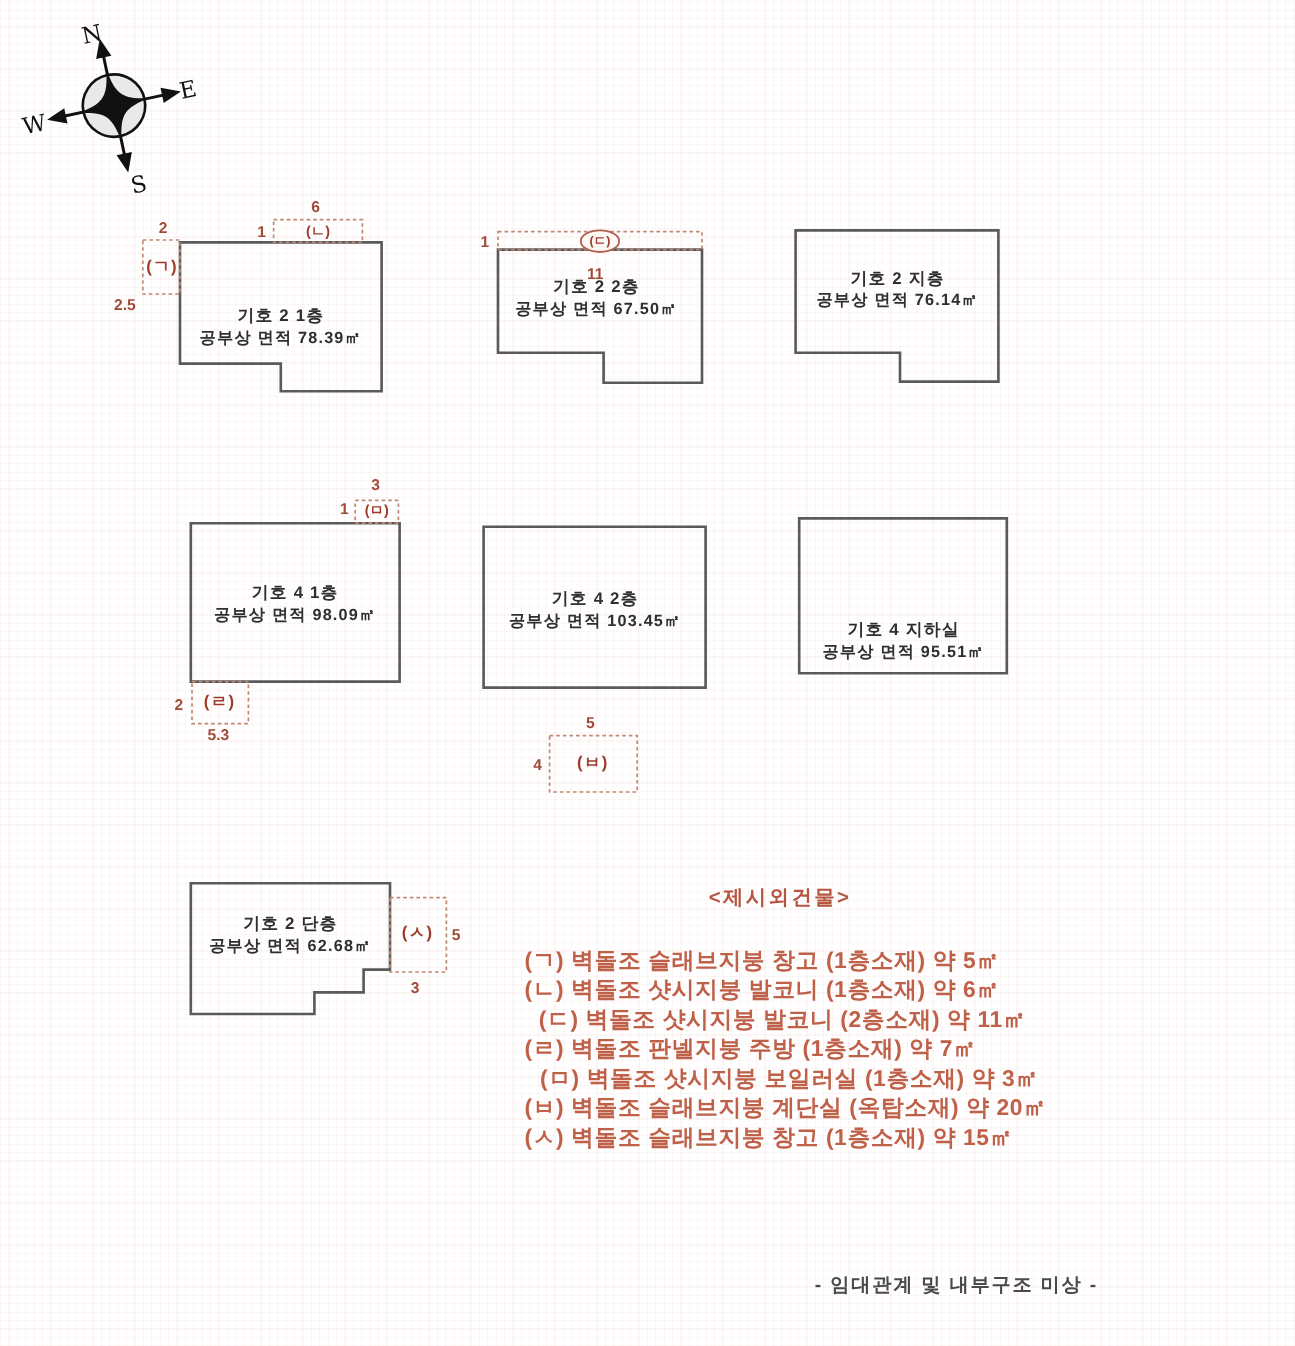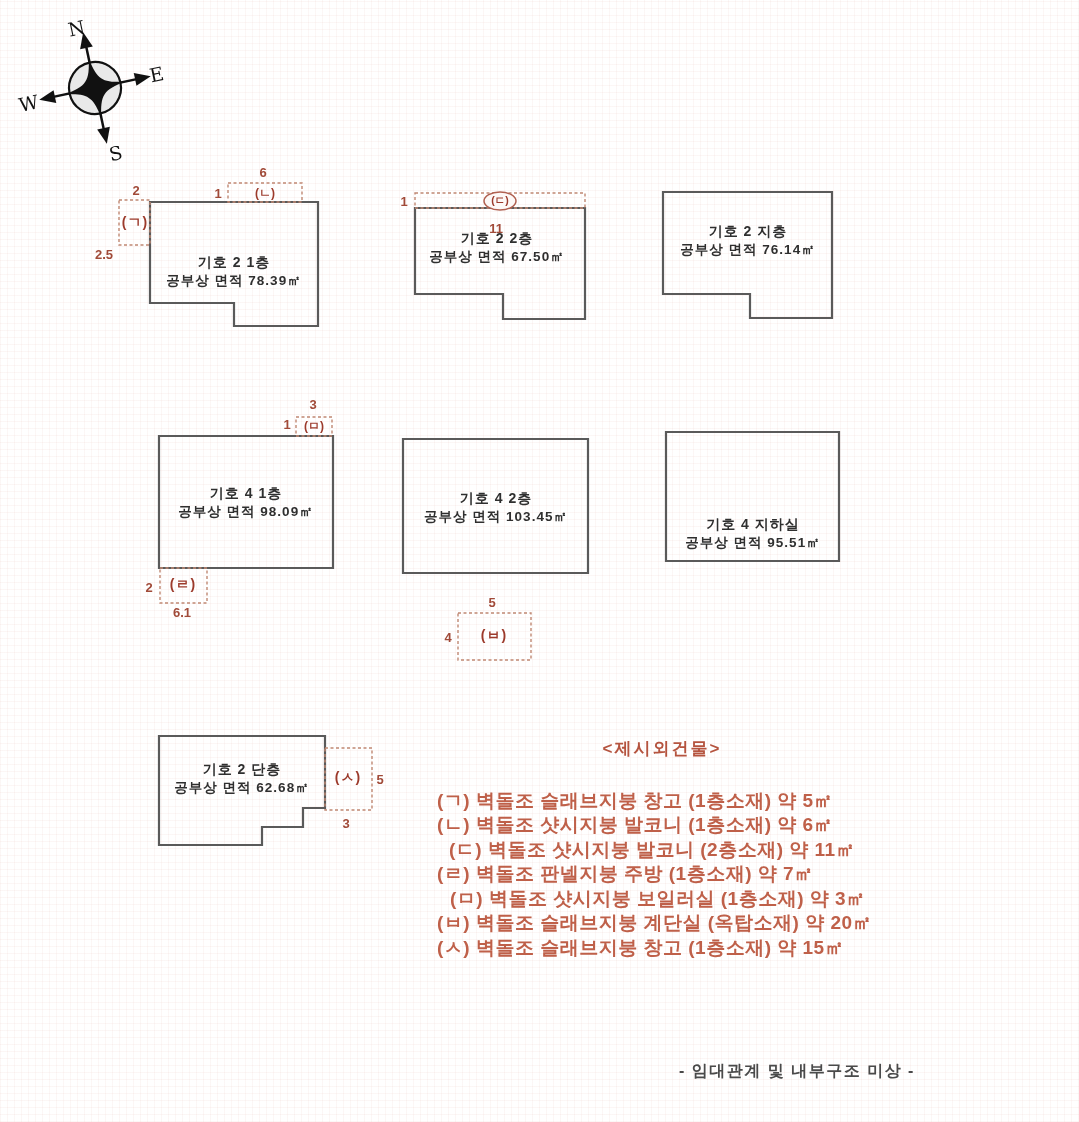--- a/index.html
+++ b/index.html
@@ -105,29 +105,29 @@
 <div class="abs annex-label" style="left:494px;top:636px;">(ㅂ)</div>
 <div class="abs annex-label" style="left:348px;top:778px;">(ㅅ)</div>
 
 <div class="abs dim" style="left:136px;top:190px;">2</div>
 <div class="abs dim" style="left:104px;top:223px;margin-top:31px;">2.5</div>
 <div class="abs dim" style="left:263px;top:172px;">6</div>
 <div class="abs dim" style="left:218px;top:193px;">1</div>
 <div class="abs dim" style="left:496px;top:192px;margin-top:36px;">11</div>
 <div class="abs dim" style="left:404px;top:201px;">1</div>
 <div class="abs dim" style="left:149px;top:587px;">2</div>
-<div class="abs dim" style="left:182px;top:612px;">6.1</div>
+<div class="abs dim" style="left:182px;top:612px;">5.3</div>
 <div class="abs dim" style="left:313px;top:404px;">3</div>
 <div class="abs dim" style="left:287px;top:424px;">1</div>
 <div class="abs dim" style="left:492px;top:602px;">5</div>
 <div class="abs dim" style="left:448px;top:637px;">4</div>
 <div class="abs dim" style="left:380px;top:779px;">5</div>
 <div class="abs dim" style="left:346px;top:823px;">3</div>
 
-<div class="legend-title" style="left:650px;top:748px;margin-left:12px;">&lt;제시외건물&gt;</div>
+<div class="legend-title" style="left:650px;top:748px;">&lt;제시외건물&gt;</div>
 <div class="legend-item" style="left:437px;top:788px;">(ㄱ) 벽돌조 슬래브지붕 창고 (1층소재) 약 5㎡</div>
 <div class="legend-item" style="left:437px;top:812px;">(ㄴ) 벽돌조 샷시지붕 발코니 (1층소재) 약 6㎡</div>
 <div class="legend-item" style="left:449px;top:837px;">(ㄷ) 벽돌조 샷시지붕 발코니 (2층소재) 약 11㎡</div>
 <div class="legend-item" style="left:437px;top:861px;">(ㄹ) 벽돌조 판넬지붕 주방 (1층소재) 약 7㎡</div>
 <div class="legend-item" style="left:450px;top:886px;text-align:right;">(ㅁ) 벽돌조 샷시지붕 보일러실 (1층소재) 약 3㎡</div>
 <div class="legend-item" style="left:437px;top:910px;">(ㅂ) 벽돌조 슬래브지붕 계단실 (옥탑소재) 약 20㎡</div>
 <div class="legend-item" style="left:437px;top:935px;">(ㅅ) 벽돌조 슬래브지붕 창고 (1층소재) 약 15㎡</div>
 
 <div class="footer-note" style="left:797px;top:1071px;">- 임대관계 및 내부구조 미상 -</div>
 

